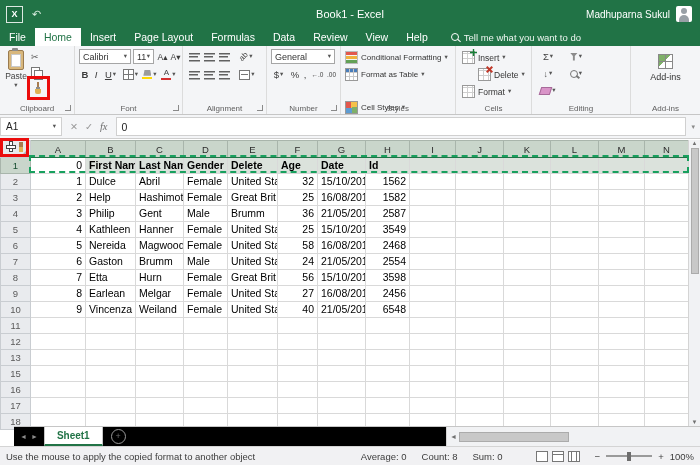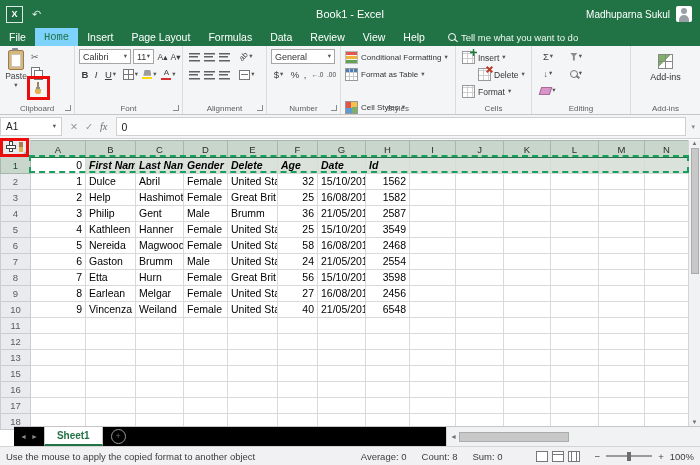--- a/index.html
+++ b/index.html
@@ -14,21 +14,21 @@
   .qat{margin-left:9px;font-size:11px;color:#d8ecdf;}
   .tb-title{position:absolute;left:0;right:0;text-align:center;font-size:11px;color:#fff;pointer-events:none;}
   .tb-user{margin-left:auto;display:flex;align-items:center;gap:6px;padding-right:8px;font-size:10px;z-index:2;}
   .avatar{width:16px;height:16px;background:#fff;border-radius:2px;position:relative;overflow:hidden;}
   .avatar::before{content:"";position:absolute;left:5px;top:2px;width:6px;height:6px;border-radius:50%;background:#98a0a6;}
   .avatar::after{content:"";position:absolute;left:3px;top:9px;width:10px;height:7px;border-radius:5px 5px 0 0;background:#98a0a6;}
   
   .menubar{position:absolute;top:28px;left:0;width:700px;height:18px;background:#217346;
            display:flex;align-items:stretch;color:#fff;font-size:10.5px;}
   .mtab{display:flex;align-items:center;padding:0 9px;white-space:nowrap;}
-  .mtab.active{background:#7dd3fc;color:#217346;font-family:Liberation Mono, monospace;}
+  .mtab.active{background:#ffffff;color:#217346;}
   .tellme{display:flex;align-items:center;gap:5px;margin-left:14px;font-size:9.5px;color:#eef6f1;}
   .search-icon{width:6px;height:6px;border:1.3px solid #fff;border-radius:50%;position:relative;}
   .search-icon::after{content:"";position:absolute;width:4px;height:1.3px;background:#fff;right:-3px;bottom:-1px;transform:rotate(40deg);}
   
   .ribbon{position:absolute;top:46px;left:0;width:700px;height:69px;background:#f4f5f7;
           border-bottom:1px solid #c6c6c6;display:flex;box-sizing:border-box;}
   .grp{position:relative;height:68px;border-right:1px solid #dcdcdc;box-sizing:border-box;flex:0 0 auto;}
   .grp-label{position:absolute;bottom:0;left:0;right:0;text-align:center;font-size:8px;color:#5e5e5e;line-height:11px;}
   .launcher{position:absolute;bottom:3px;right:3px;width:5px;height:5px;border-right:1px solid #8a8a8a;border-bottom:1px solid #8a8a8a;}
   .dd{font-size:6.5px;color:#555;line-height:1;}
@@ -118,21 +118,21 @@
   table.grid{border-collapse:collapse;table-layout:fixed;width:688px;}
   th.corner{background:#e8eaec;border:1px solid #c9cdd1;position:relative;height:16px;padding:0;}
   th.corner::after{content:"";position:absolute;right:1px;bottom:1px;border-left:8px solid transparent;border-bottom:8px solid #b0b5ba;}
   th.ch{height:16px;background:#c9d6cb;border:1px solid #a8b5ab;border-bottom:1px solid #217346;
         font-size:9.5px;font-weight:normal;color:#2b2b2b;padding:0;}
   th.rh{background:#e9ebee;border:1px solid #c9cdd1;font-size:9.5px;font-weight:normal;color:#5a5a5a;height:15px;padding:0;}
   th.rh.sel{background:#c9d6cb;border-color:#a8b5ab;color:#174e31;}
   td.cell{height:15px;border:1px solid #d9d9d9;font-size:10.5px;color:#000;padding:0 3px;overflow:hidden;
           white-space:nowrap;background:#fff;line-height:15px;}
   td.r{text-align:right;} td.l{text-align:left;}
-  td.selrow{background:#dbe2dc;font-style:italic;}
+  td.selrow{background:#dbe2dc;}
   td.active-cell{background:#fff;}
   td.hdr{font-weight:bold;text-align:left;}
   .ants{position:absolute;left:29px;top:15px;width:660px;height:18px;border:2px dashed #18a05e;
         box-sizing:border-box;pointer-events:none;z-index:3;}
   .vscroll{position:absolute;left:688px;top:0;width:12px;height:286px;background:#f1f2f4;border-left:1px solid #d4d4d4;
            box-sizing:border-box;display:flex;flex-direction:column;align-items:center;font-size:6px;color:#707070;}
   .vthumb{width:8px;height:126px;background:#c8c8c8;border:1px solid #ababab;margin-top:2px;box-sizing:border-box;}
   .redbox-corner{position:absolute;left:0;top:-2px;width:29px;height:19px;border:3px solid #eb0c0c;z-index:6;box-sizing:border-box;}
   .fp-cursor{position:relative;width:100%;height:100%;}
   .plus-v{position:absolute;left:6px;top:0px;width:4px;height:11px;background:#fff;border:1px solid #444;box-sizing:border-box;}

